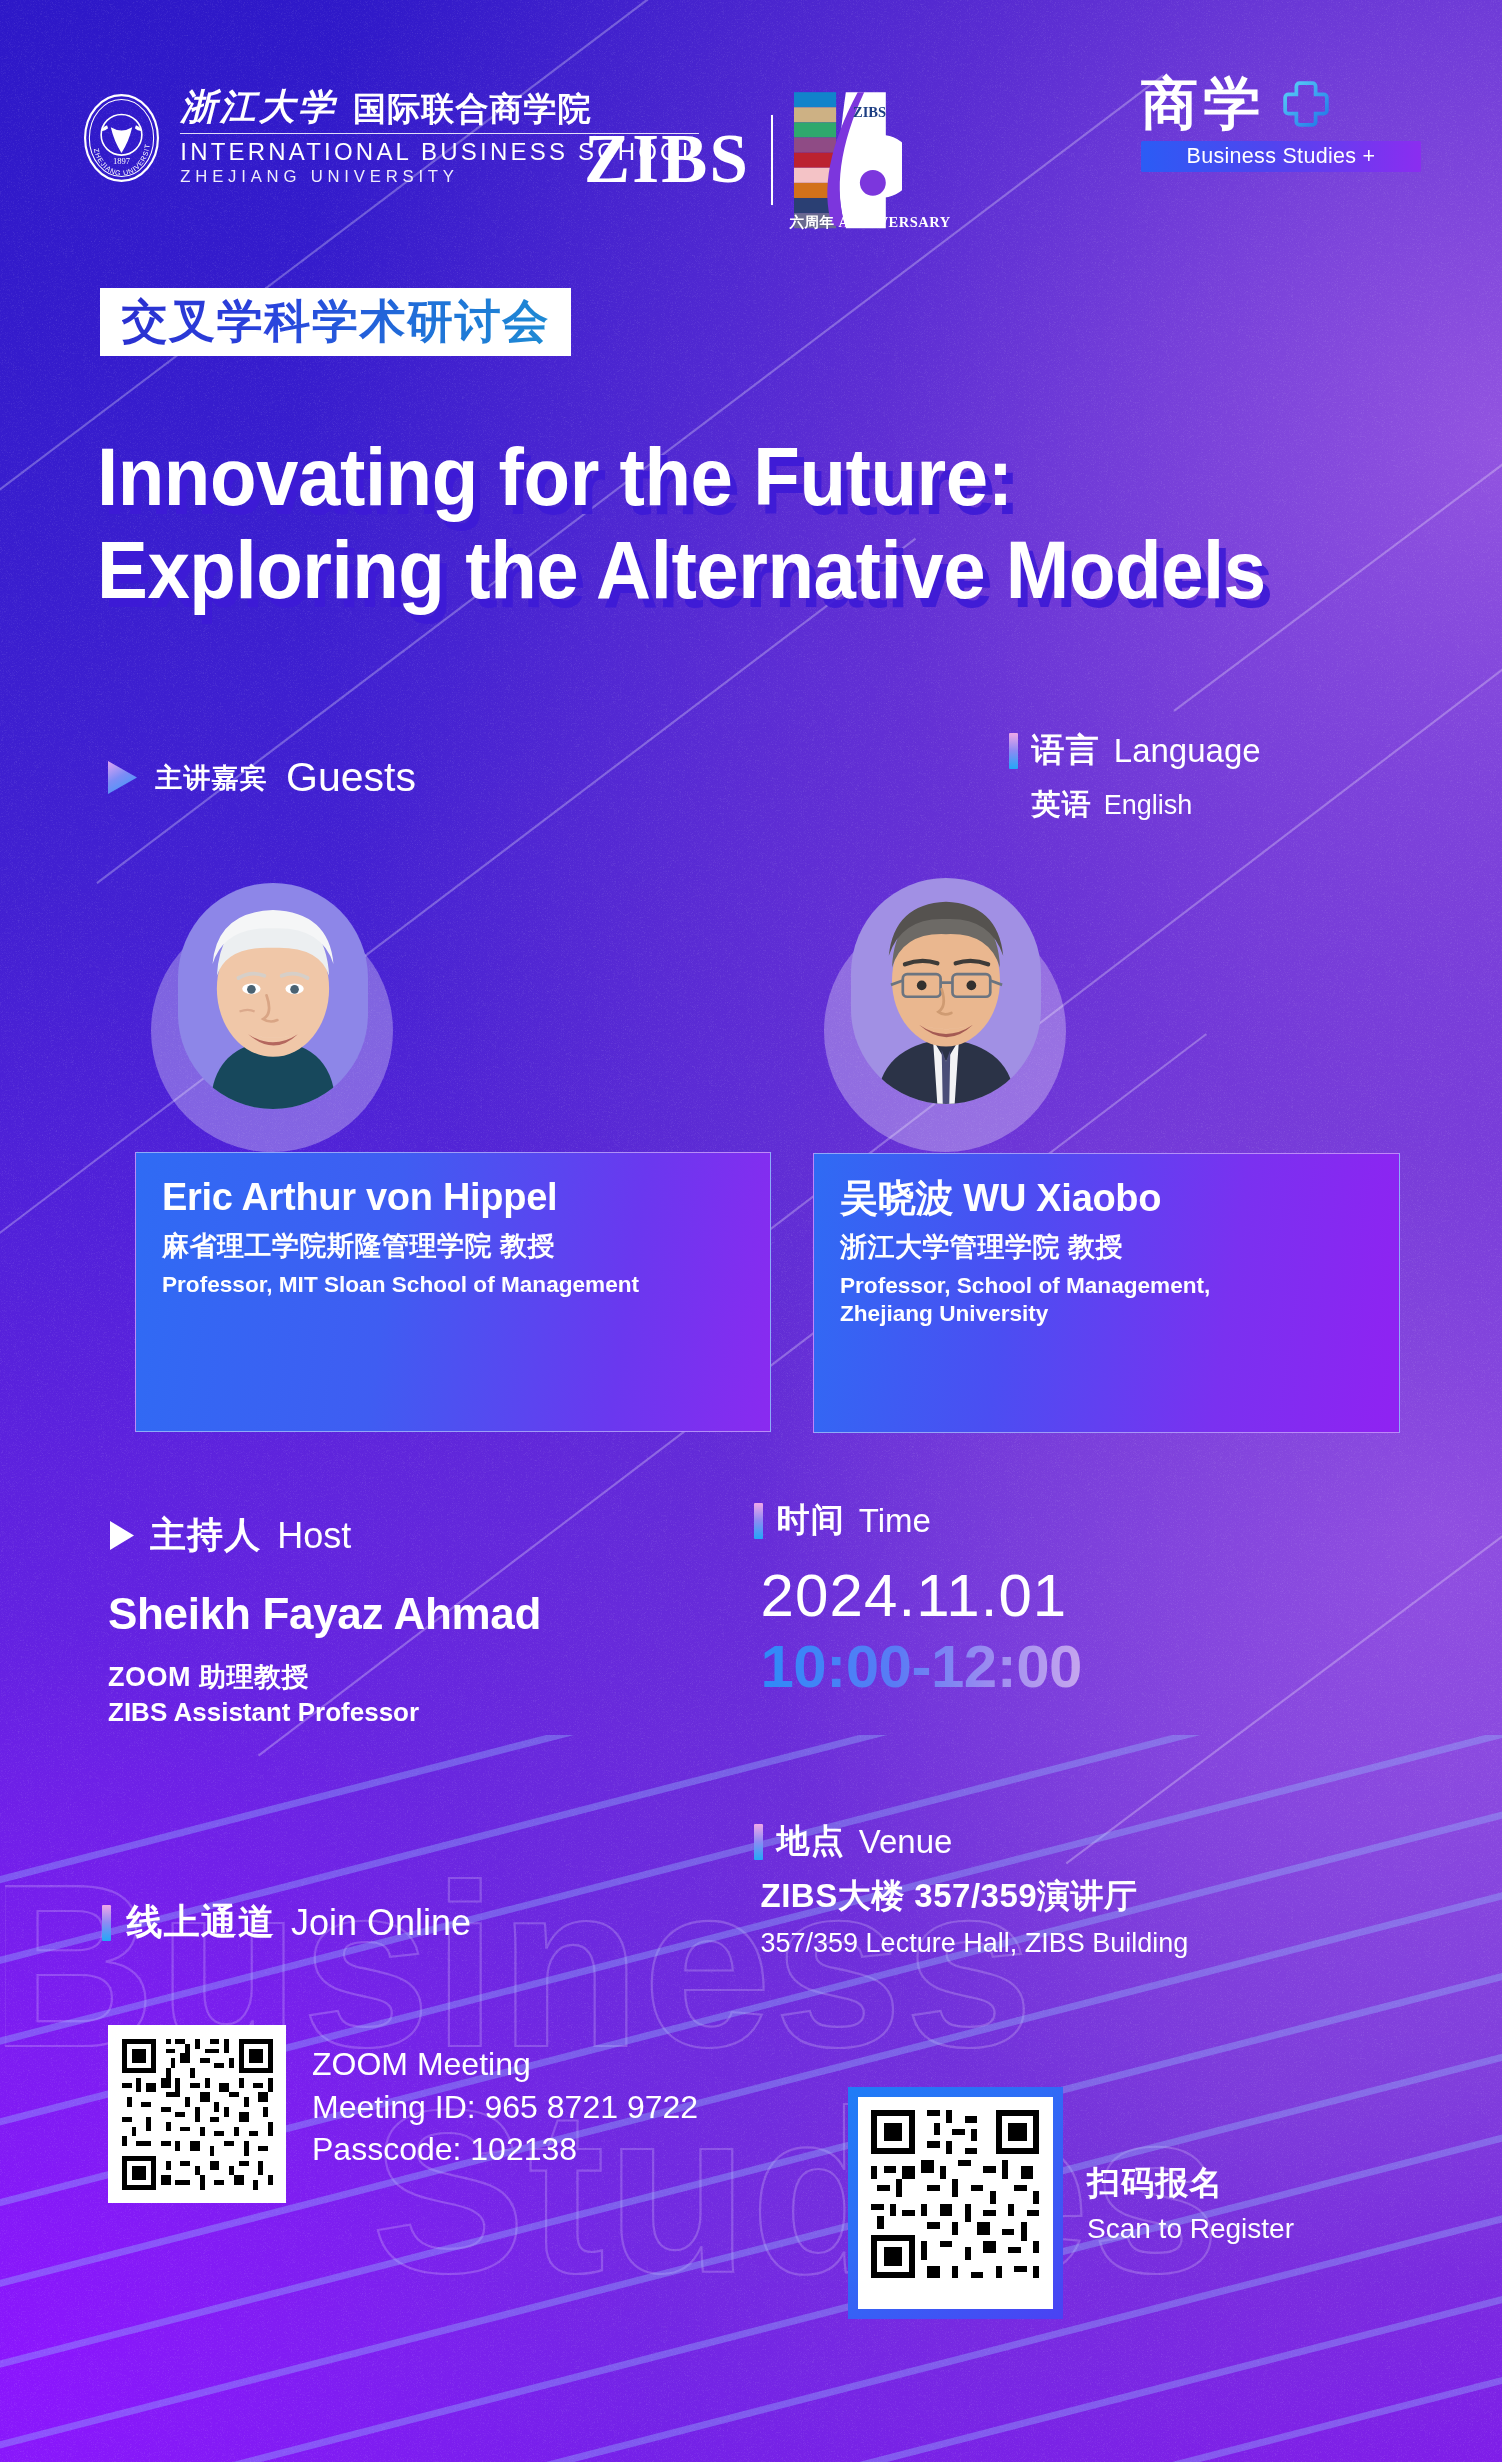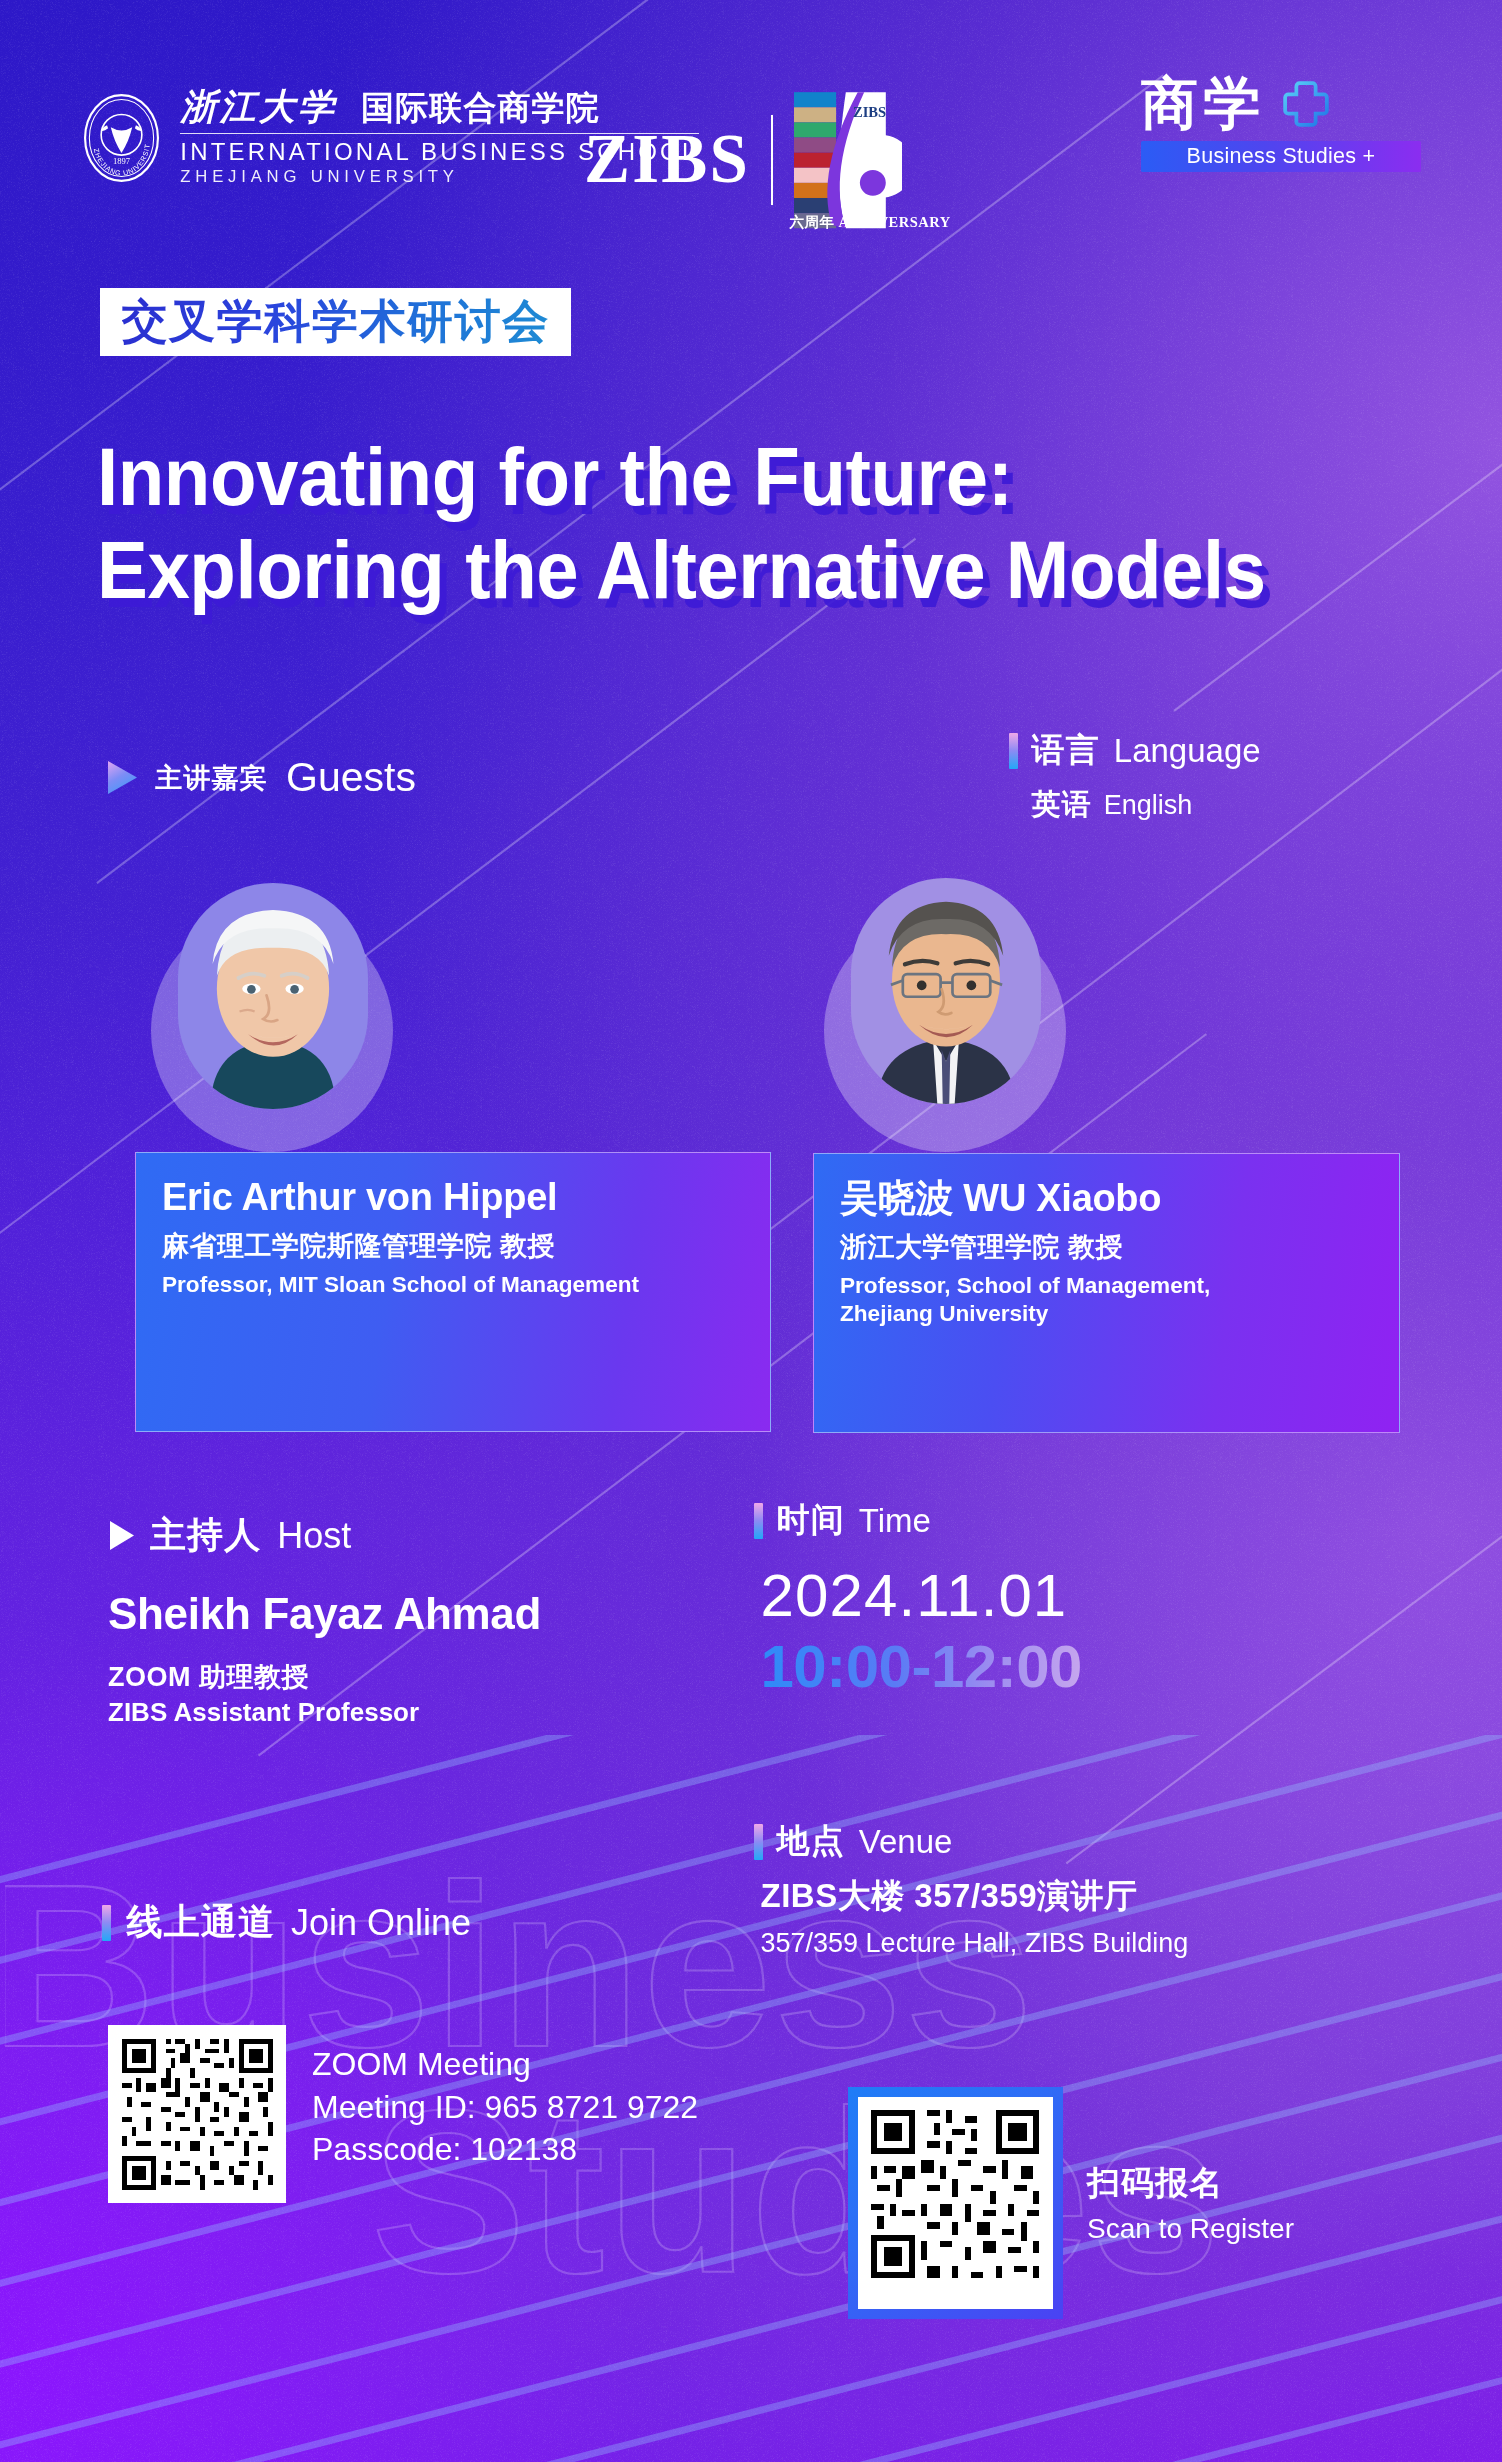--- a/index.html
+++ b/index.html
@@ -30,21 +30,21 @@
   }
   .bg-ghost text{
     fill:none; stroke:rgba(255,255,255,.20); stroke-width:4;
     font-family:"Liberation Sans", sans-serif; font-weight:700;
     font-size:430px; letter-spacing:4px;
   }
   .bg-stripes{ position:absolute; left:0; bottom:0; width:100%; height:727px; pointer-events:none; }
   .zju-lockup{ position:absolute; left:81px; top:89px; display:flex; align-items:center; gap:18.3px; }
   .zju-seal{ width:81px; height:90px; }
   .zju-text{ color:#fff; }
-  .zju-cn{ display:flex; align-items:center; gap:24px; font-size:33px; font-weight:700;
+  .zju-cn{ display:flex; align-items:flex-end; gap:16px; font-size:33px; font-weight:700;
            letter-spacing:1.1px; line-height:1; white-space:nowrap; }
   .zju-cn .cn-a{ font-family:"Liberation Serif", serif; font-style:italic; font-size:36px; letter-spacing:3.2px;}
   .zju-rule{ height:1.1px; background:rgba(255,255,255,.85); margin:7.5px 0 5.4px; }
   .zju-en{ font-size:24px; letter-spacing:3.2px; font-weight:400; line-height:1.05; }
   .zju-en2{ font-size:16.7px; letter-spacing:4.8px; font-weight:300; opacity:.92; margin-top:3.2px;}
 
   .zibs-lockup{ position:absolute; left:584px; top:90px; display:flex; align-items:center; gap:20.5px; }
   .zibs-word{ color:#fff; font-family:"Liberation Serif", serif; font-weight:700;
               font-size:69px; letter-spacing:2.2px; line-height:1; }
   .zibs-div{ width:2.7px; height:90px; background:#fff; }

